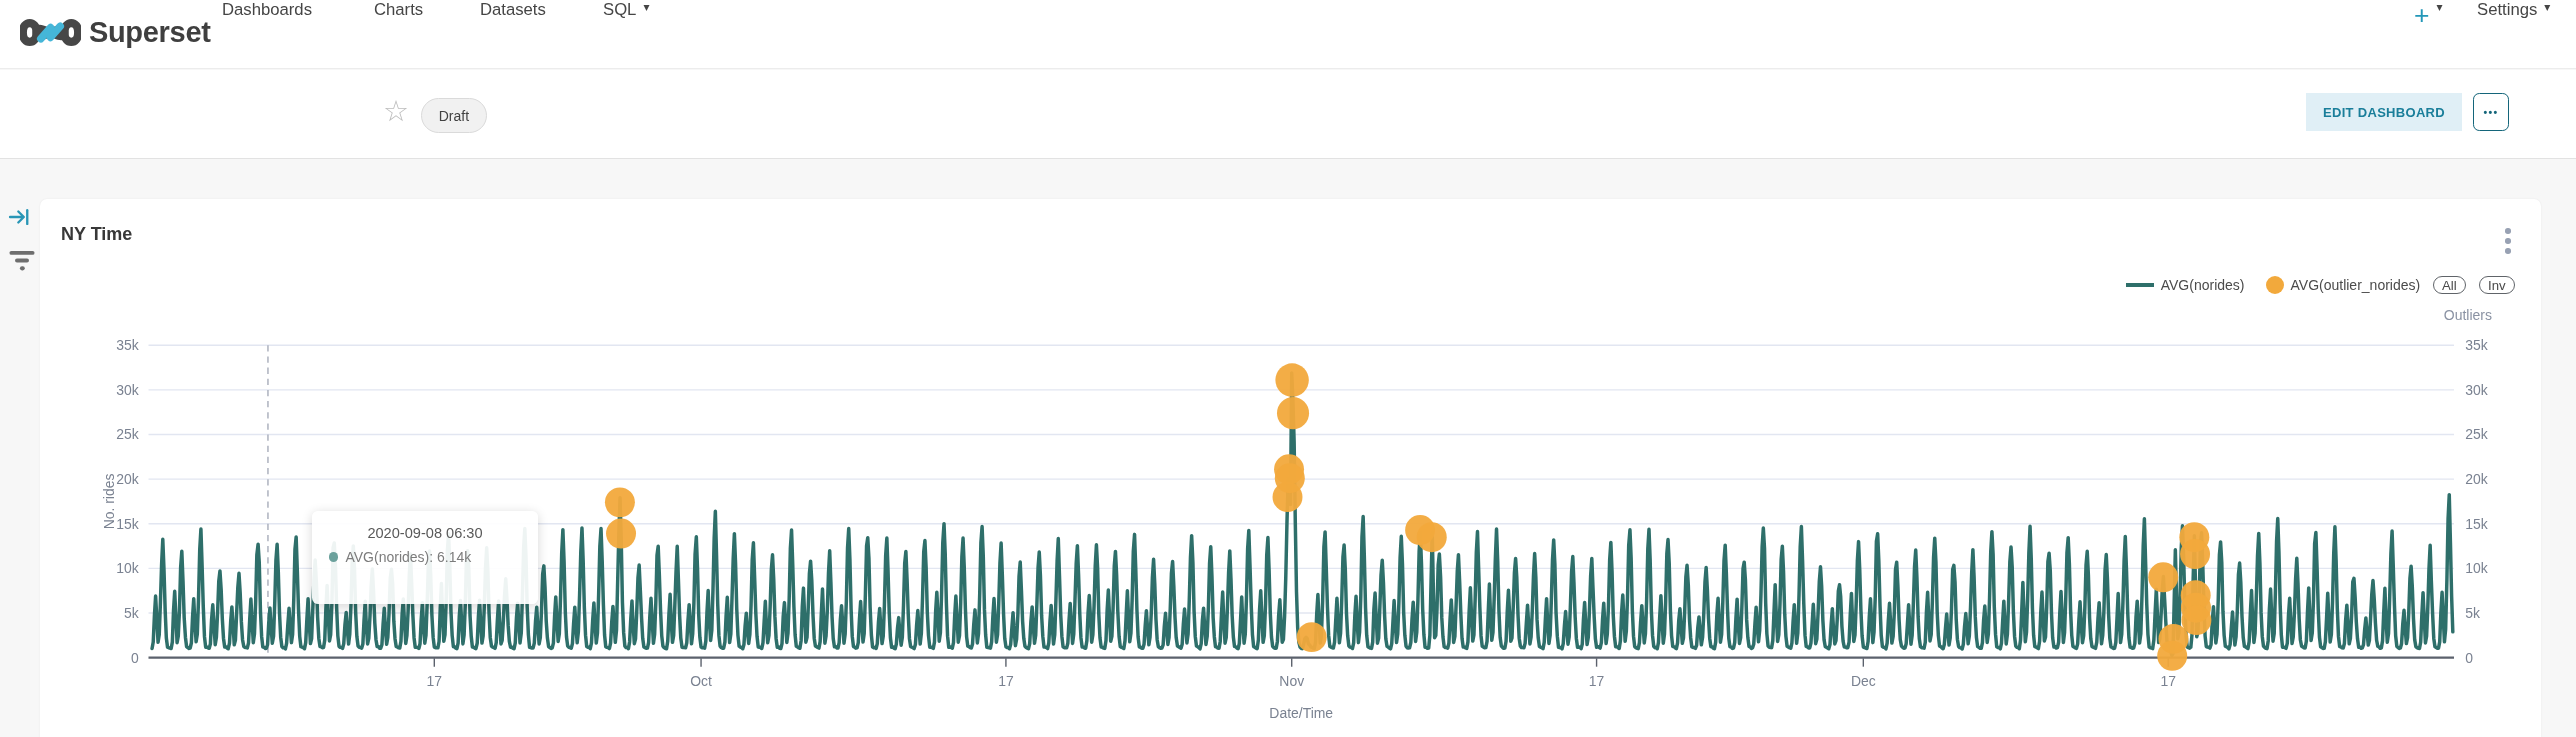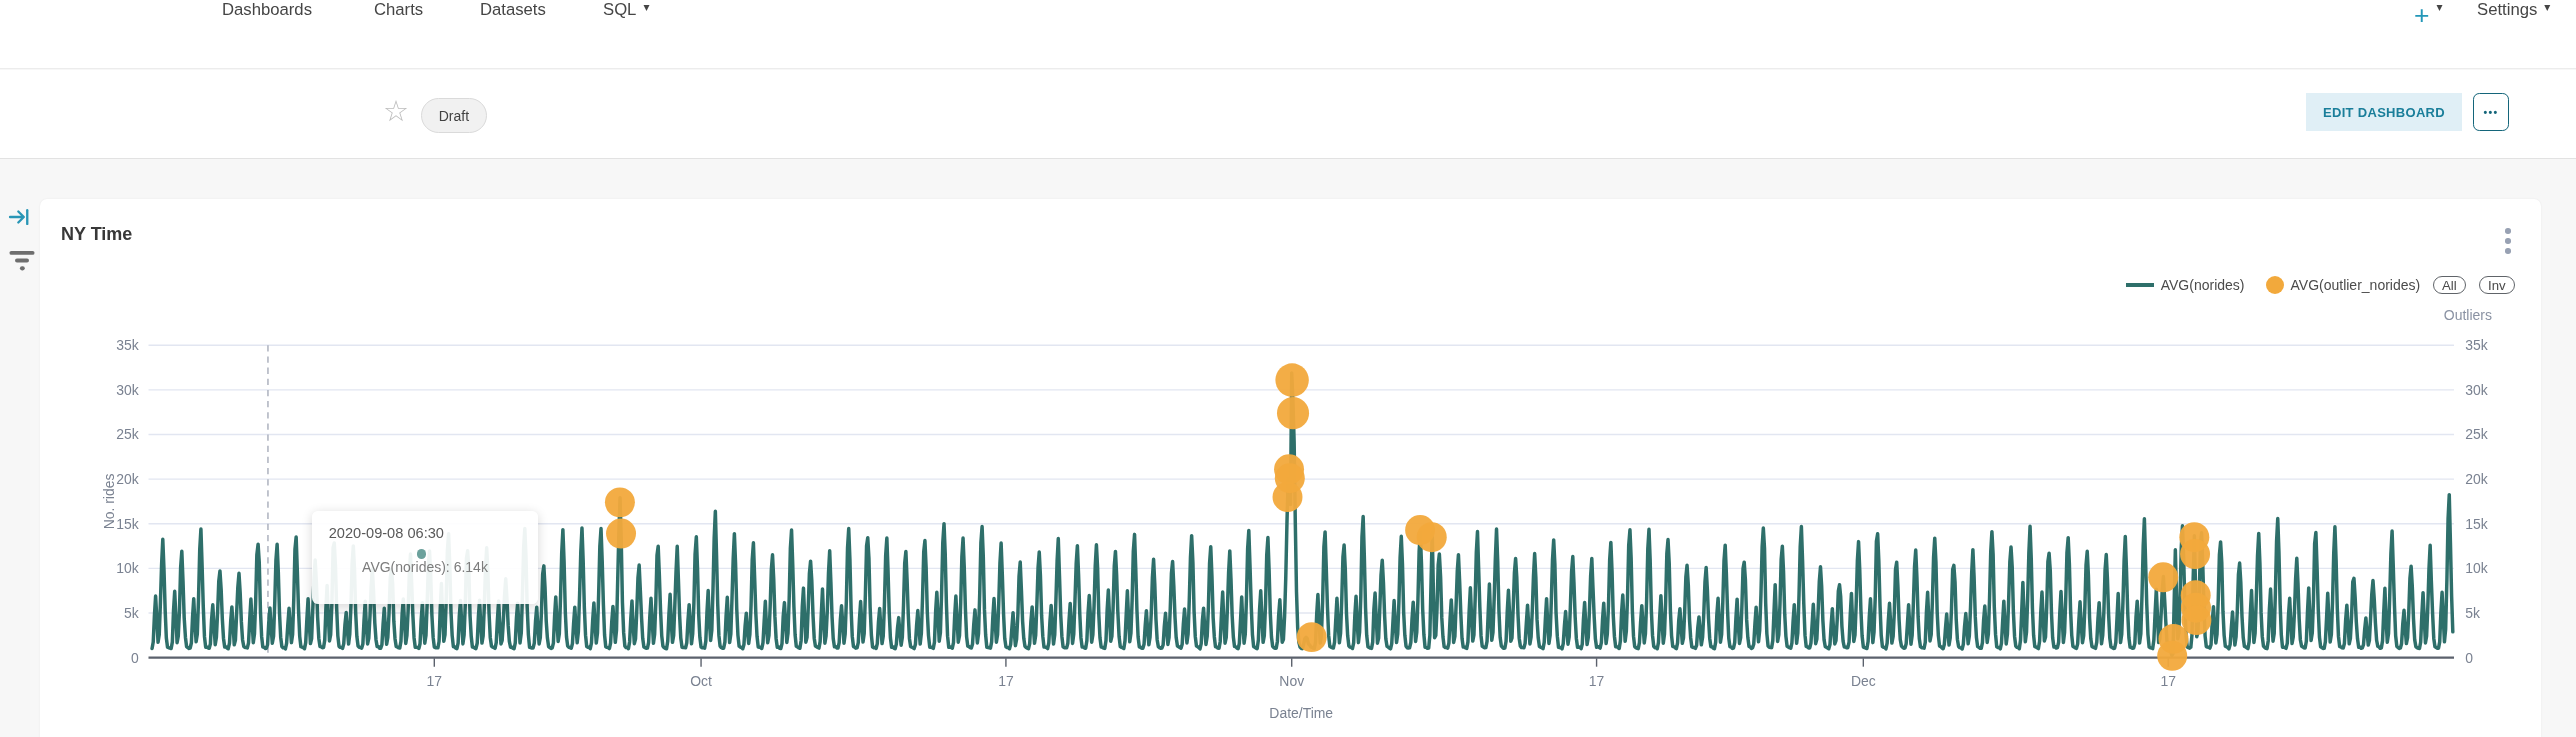--- a/index.html
+++ b/index.html
@@ -50,29 +50,39 @@
   .legend-pill { margin-left:12.5px; padding:0.7px 8.4px; border:1.4px solid #606469; border-radius:9px;
     font-size:13.2px; color:#4a4a4a; cursor:pointer; background:#fff; }
   .outliers-title { position:absolute; top:307px; right:84px; font-size:14px; color:#8a92a3; }
 
   
   #chart-svg { position:absolute; left:0; top:0; width:2576px; height:738px; }
 
   
   .tooltip { position:absolute; left:312px; top:511px; width:226px; height:93px;
     background:rgba(255,255,255,0.92); border-radius:6.3px;
-    box-shadow:0 2.1px 11px rgba(0,0,0,0.16); padding:14px 16.7px; z-index:5; }
+    box-shadow:0 2.1px 11px rgba(0,0,0,0.16); padding:14px 16.7px; z-index:5;text-align:center; }
   .tooltip-date { font-size:14.6px; color:#595959; margin-bottom:8.4px; }
-  .tooltip-row { display:flex; align-items:center; font-size:14px; color:#7c7c7c;flex-direction:column; }
+  .tooltip-row { display:flex; align-items:center; font-size:14px; color:#7c7c7c; }
   .tooltip-bullet { width:9.8px; height:9.8px; border-radius:50%; margin-right:7px; }
 </style>
 </head>
 <body>
 
 <div class="navbar">
+  <div class="brand">
+    <svg width="61" height="43" viewBox="0 0 88 62">
+      <path d="M24 31 C24 13 4 13 4 31 C4 49 24 49 24 31 Z" fill="none" stroke="#474747" stroke-width="12"></path>
+      <path d="M64 31 C64 13 84 13 84 31 C84 49 64 49 64 31 Z" fill="none" stroke="#474747" stroke-width="12"></path>
+      <path d="M24 31 C24 13 64 49 64 31 C64 13 24 49 24 31 Z" fill="none" stroke="#474747" stroke-width="12"></path>
+      <path d="M30 40 L44 24" stroke="#45b6d8" stroke-width="11" stroke-linecap="round"></path>
+      <path d="M44 38 L58 22" stroke="#45b6d8" stroke-width="11" stroke-linecap="round"></path>
+    </svg>
+    <span class="brand-word">Superset</span>
+  </div>
   <div class="nav-item" style="left:222px">
     <span>Dashboards</span>
   </div>
   <div class="nav-item" style="left:374px">
     <span>Charts</span>
   </div>
   <div class="nav-item" style="left:480px">
     <span>Datasets</span>
   </div>
   <div class="nav-item" style="left:603px">

